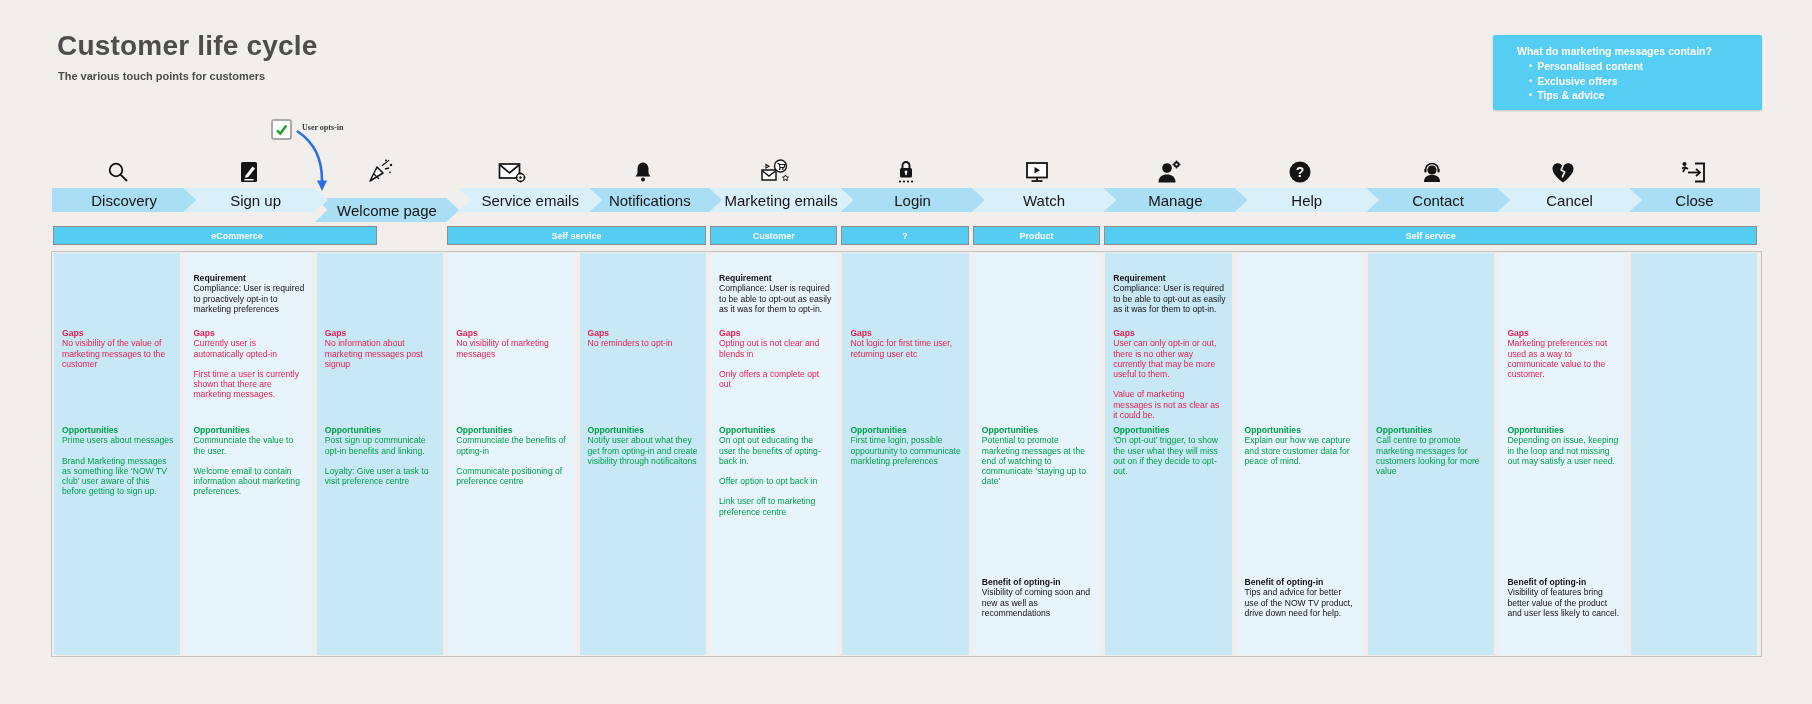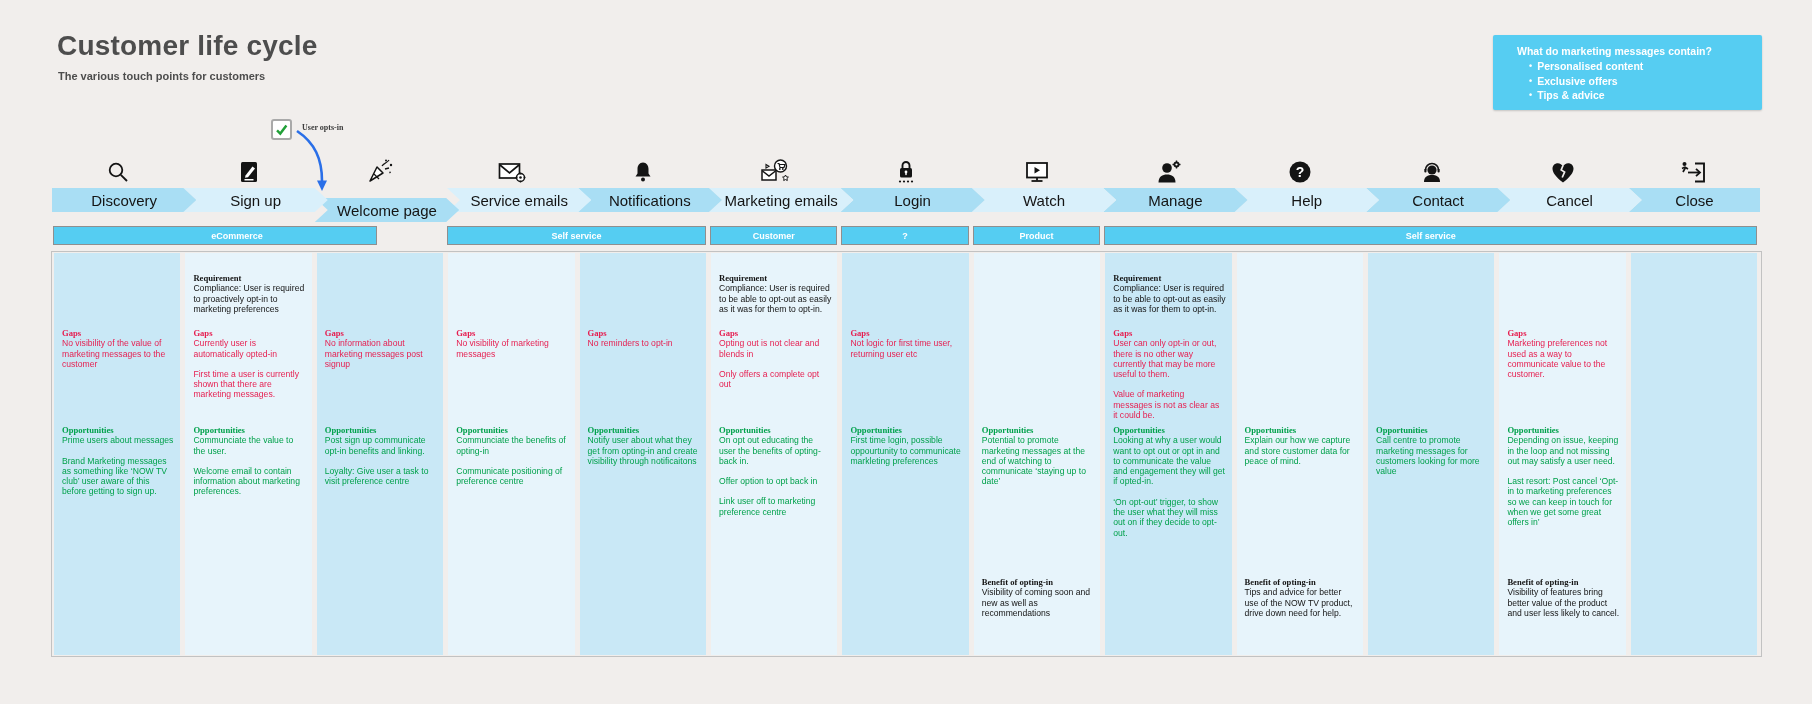--- a/index.html
+++ b/index.html
@@ -69,21 +69,21 @@
   .col-dark{background:#c9e8f6;}
   .col-light{background:#e7f4fb;}
   .col-section{
     position:absolute;left:8px;right:6px;
     font-size:8.6px;line-height:10.3px;
   }
   .sec-requirement{top:20px;color:#141414;}
   .sec-gaps{top:75px;color:#e61e50;}
   .sec-opportunities{top:172px;color:#00a14b;}
   .sec-benefit{top:324px;color:#141414;}
-  .sec-heading{font-weight:bold;font-family:Liberation Serif, serif;}
+  .sec-heading{font-weight:bold;}
   .col-section p{margin:0 0 10px 0;}
 </style>
 </head>
 <body>
 
 <div id="stage-root">
 
   <div class="page-title">Customer life cycle</div>
   <div class="page-subtitle">The various touch points for customers</div>
 
@@ -187,21 +187,21 @@
           <circle cx="22.5" cy="17.5" r="4" fill="#fff" stroke="#141414" stroke-width="1.5"></circle>
           <circle cx="22.5" cy="17.5" r="1.3" fill="#141414"></circle>
           <g stroke="#141414" stroke-width="1.4">
             <line x1="22.5" y1="12.6" x2="22.5" y2="14.4"></line>
             <line x1="22.5" y1="20.6" x2="22.5" y2="22.4"></line>
             <line x1="17.6" y1="17.5" x2="19.4" y2="17.5"></line>
             <line x1="25.6" y1="17.5" x2="27.4" y2="17.5"></line>
           </g>
         </svg>
       </div>
-      <div class="stage-arrow arrow-light" style="left: 447px; z-index: 27; width: 144.4px; clip-path: polygon(0px 0px, calc(100% - 13px) 0px, 100% 50%, calc(100% - 13px) 100%, 0px 100%, 13px 50%); text-align: right;">
+      <div class="stage-arrow arrow-light" style="left: 458px; z-index: 27; width: 144.4px; clip-path: polygon(0px 0px, calc(100% - 13px) 0px, 100% 50%, calc(100% - 13px) 100%, 0px 100%, 13px 50%); text-align: right;">
         <span class="stage-label">Service emails</span>
       </div>
       <div class="journey-column col-light" style="left: 448.2px; width: 126.4px;">
         <div class="col-section sec-gaps">
           <div class="sec-heading">Gaps</div>
           <p>No visibility of marketing messages</p>
         </div>
         <div class="col-section sec-opportunities">
           <div class="sec-heading">Opportunities</div>
           <p>Communciate the benefits of opting-in</p>
@@ -329,21 +329,20 @@
           <div class="sec-heading">Requirement</div>
           <p>Compliance: User is required to be able to opt-out as easily as it was for them to opt-in.</p>
         </div>
         <div class="col-section sec-gaps">
           <div class="sec-heading">Gaps</div>
           <p>User can only opt-in or out, there is no other way currently that may be more useful to them.</p>
           <p>Value of marketing messages is not as clear as it could be.</p>
         </div>
         <div class="col-section sec-opportunities">
           <div class="sec-heading">Opportunities</div>
-          <p>Looking at why a user would want to opt out or opt in and to communicate the value and engagement they will get if opted-in.</p>
           <p>‘On opt-out’ trigger, to show the user what they will miss out on if they decide to opt-out.</p>
         </div>
       </div>
       <div class="icon-cell" style="left: 1234.6px; width: 131.4px;">
         <svg width="24" height="24" viewBox="0 0 24 24">
           <circle cx="12" cy="12" r="10.5" fill="#141414"></circle>
           <text x="12" y="17" text-anchor="middle" font-family="Liberation Sans, sans-serif" font-size="14" font-weight="bold" fill="#fff">?</text>
         </svg>
       </div>
       <div class="stage-arrow arrow-light" style="left: 1234.6px; z-index: 21; width: 144.4px; clip-path: polygon(0px 0px, calc(100% - 13px) 0px, 100% 50%, calc(100% - 13px) 100%, 0px 100%, 13px 50%);">
@@ -387,21 +386,20 @@
         <span class="stage-label">Cancel</span>
       </div>
       <div class="journey-column col-light" style="left: 1499.4px; width: 126.4px;">
         <div class="col-section sec-gaps">
           <div class="sec-heading">Gaps</div>
           <p>Marketing preferences not used as a way to communicate value to the customer.</p>
         </div>
         <div class="col-section sec-opportunities">
           <div class="sec-heading">Opportunities</div>
           <p>Depending on issue, keeping in the loop and not missing out may satisfy a user need.</p>
-          <p>Last resort: Post cancel ‘Opt-in to marketing preferences so we can keep in touch for when we get some great offers in’</p>
         </div>
         <div class="col-section sec-benefit">
           <div class="sec-heading">Benefit of opting-in</div>
           <p>Visibility of features bring better value of the product and user less likely to cancel.</p>
         </div>
       </div>
       <div class="icon-cell" style="left: 1628.8px; width: 131.4px;">
         <svg width="28" height="24" viewBox="0 0 28 24">
           <path d="M15 3.5 H24 V21.5 H15" fill="none" stroke="#141414" stroke-width="1.9"></path>
           <line x1="8" y1="12.5" x2="19" y2="12.5" stroke="#141414" stroke-width="1.8"></line>

